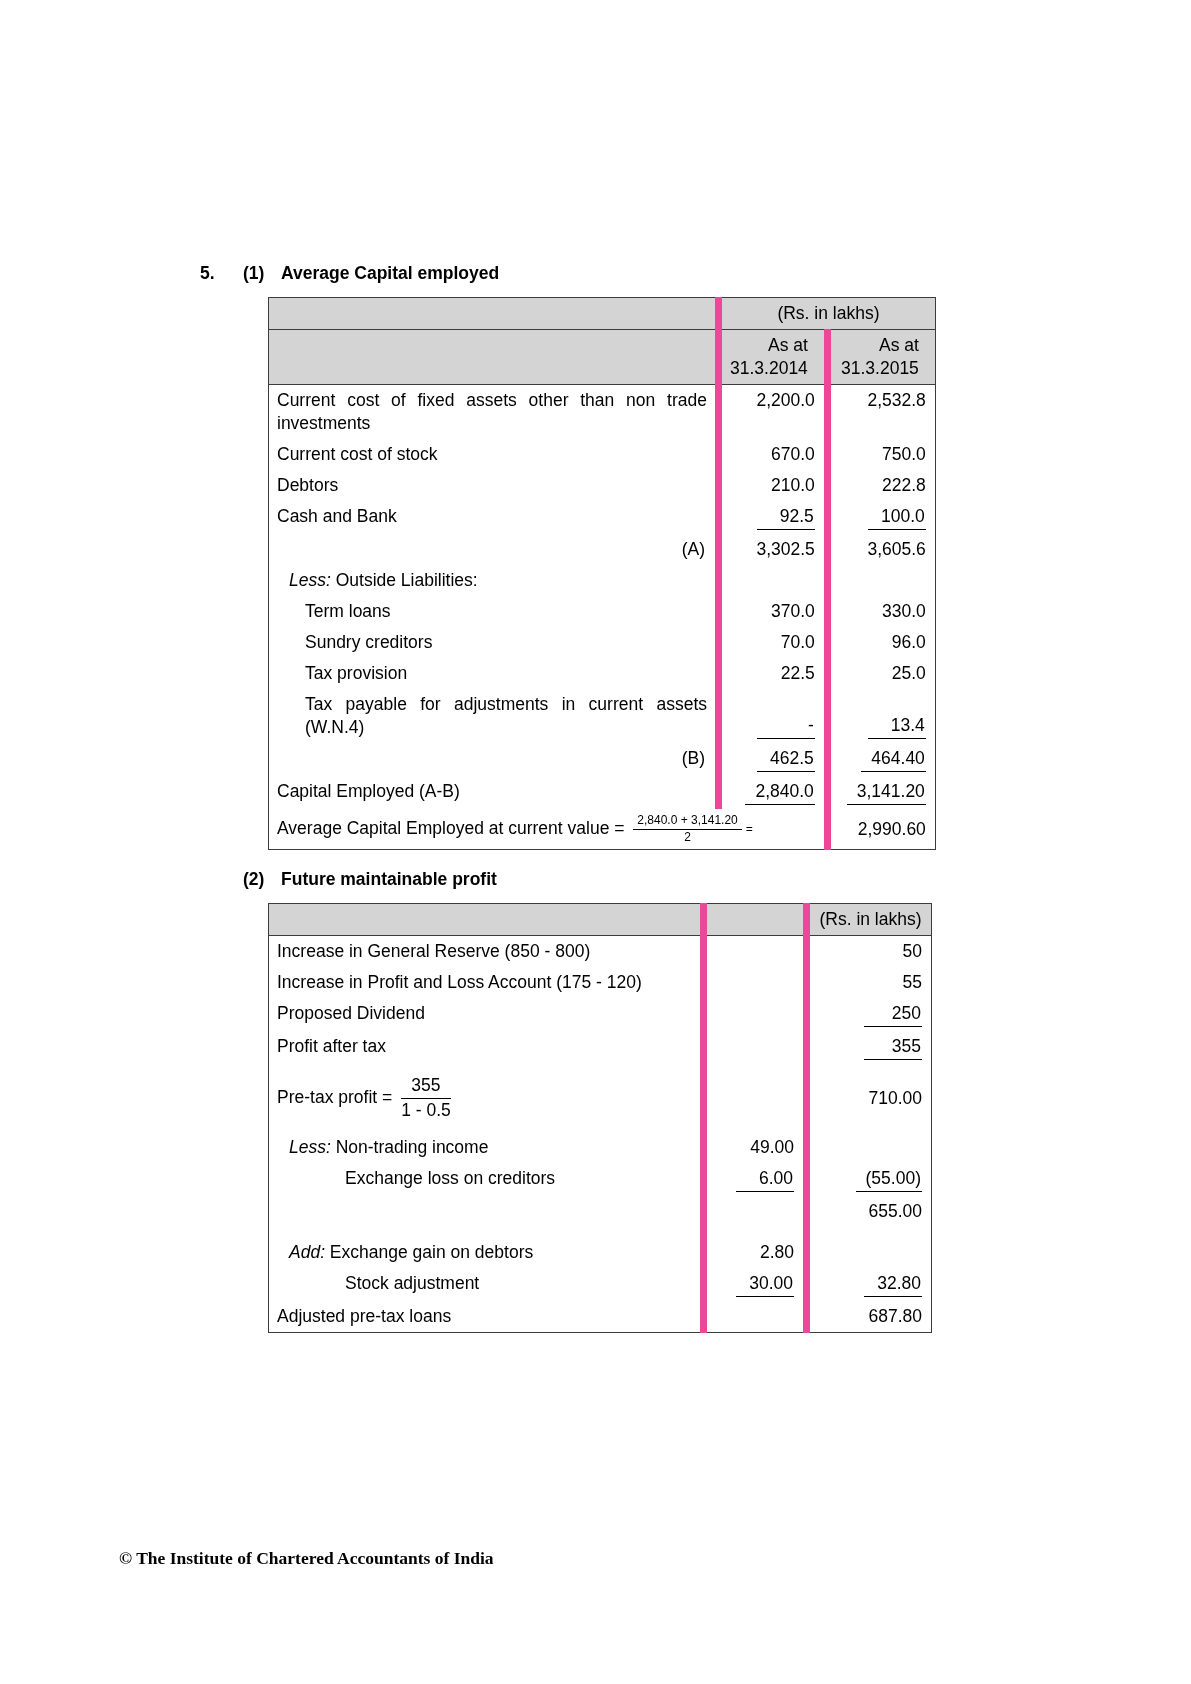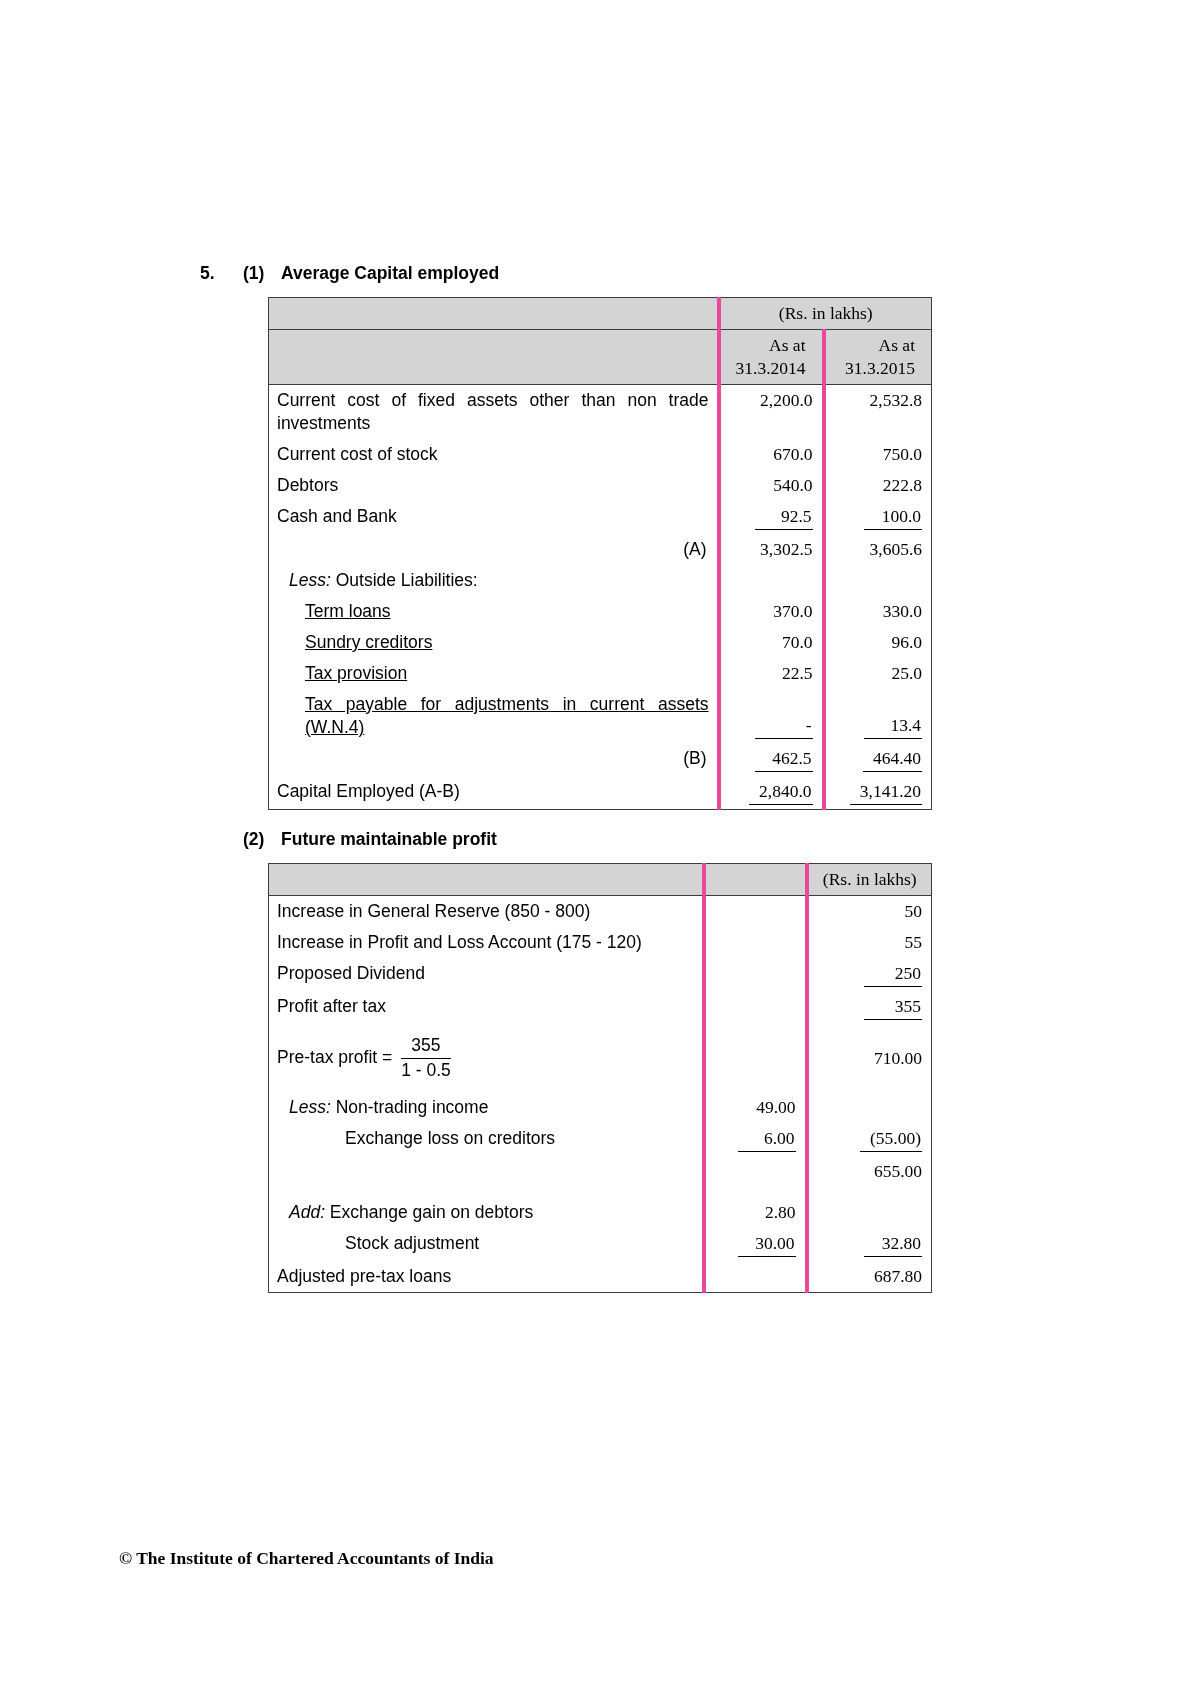--- a/index.html
+++ b/index.html
@@ -12,27 +12,27 @@
   .content { position:absolute; top:262px; left:200px; width:760px; }
 
   .sec-heading { display:flex; font-weight:bold; font-size:17.5px; line-height:22px; }
   .sec-heading .n1 { width:43px; }
   .sec-heading .n2 { width:38px; }
   .sec-heading.second { margin-left:43px; margin-top:18px; }
 
   table { border-collapse:collapse; table-layout:fixed; margin-left:68px; margin-top:13px; }
   table.acct { border:1.3px solid #3c3c3c; }
   td { vertical-align:top; font-size:17.5px; line-height:23px; padding:4px 8px; }
-  .vl { border-left:4px solid #ec4899;font-family:Liberation Serif, serif; }
+  .vl { border-left:7px solid #ec4899; }
   tr.hdr td { background:#d4d4d4; border-bottom:1px solid #3c3c3c; }
   td.units { text-align:center; }
   td.num { text-align:right; padding-right:9px; }
   td.hdrcell { text-align:right; padding-right:16px; }
   td.just { text-align:justify; }
-  td.ind1 { padding-left:36px;text-decoration:underline; }
+  td.ind1 { padding-left:36px; }
   td.ind2 { padding-left:76px; }
   td.alabel { text-align:right; padding-right:10px; }
   td.mid { vertical-align:middle; }
 
   .u { display:inline-block; min-width:58px; 
        border-bottom:1.5px solid #000; padding:0 1px 1px 10px; }
 
   .it { font-style:italic;margin-left:12px; }
 
   .formula-cell { white-space:nowrap; }
@@ -90,21 +90,21 @@
         <td class="num vl">2,200.0</td>
         <td class="num vl">2,532.8</td>
       </tr>
       <tr>
         <td>Current cost of stock</td>
         <td class="num vl">670.0</td>
         <td class="num vl">750.0</td>
       </tr>
       <tr>
         <td>Debtors</td>
-        <td class="num vl">540.0</td>
+        <td class="num vl">210.0</td>
         <td class="num vl">222.8</td>
       </tr>
       <tr>
         <td>Cash and Bank</td>
         <td class="num vl"><span class="u">92.5</span></td>
         <td class="num vl"><span class="u">100.0</span></td>
       </tr>
       <tr>
         <td class="alabel">(A)</td>
         <td class="num vl">3,302.5</td>
@@ -139,20 +139,30 @@
       </tr>
       <tr>
         <td class="alabel">(B)</td>
         <td class="num vl"><span class="u">462.5</span></td>
         <td class="num vl"><span class="u">464.40</span></td>
       </tr>
       <tr>
         <td>Capital Employed (A-B)</td>
         <td class="num vl"><span class="u">2,840.0</span></td>
         <td class="num vl"><span class="u">3,141.20</span></td>
+      </tr>
+      <tr>
+        <td colspan="2" class="formula-cell mid">
+          <span>Average Capital Employed at current value =</span>
+          <span class="frac small">
+            <span class="fnum">2,840.0 + 3,141.20</span>
+            <span class="fden">2</span>
+          </span><span class="fsuffix">=</span>
+        </td>
+        <td class="num vl mid">2,990.60</td>
       </tr>
     </tbody>
   </table>
 
   <div class="sec-heading second">
     <span class="n2">(2)</span>
     <span>Future maintainable profit</span>
   </div>
 
   <table class="acct">

